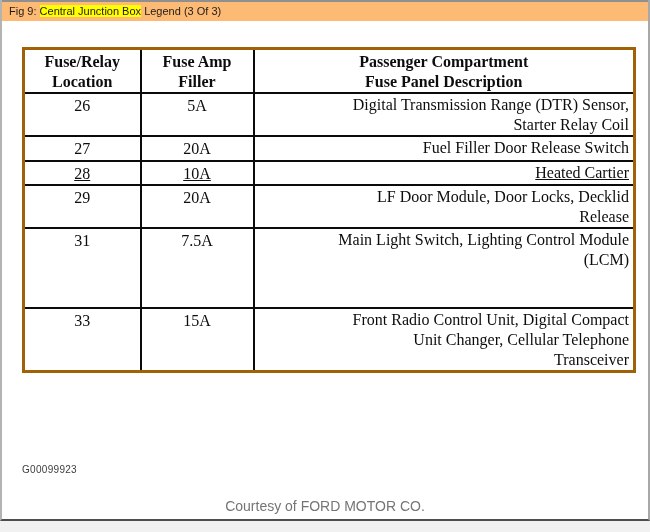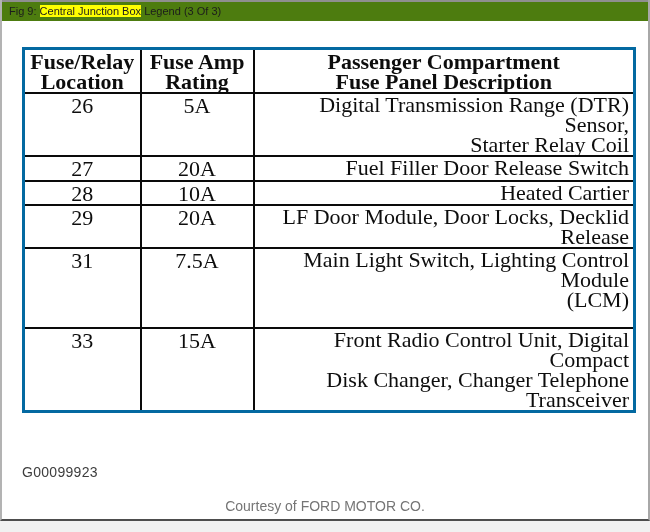--- a/index.html
+++ b/index.html
@@ -15,68 +15,68 @@
     width: 650px; height: 521px;
     background: #ffffff;
     border-left: 2px solid #b3b3b3;
     border-right: 2px solid #a8a8a8;
     border-bottom: 2px solid #4d4d4d;
   }
   .titlebar {
     position: absolute;
     left: 0; top: 0;
     width: 100%; height: 21px;
-    background: #4d7c0f;
+    background: #fdba74;
     border-top: 2px solid #8f8f8f;
     font-size: 11px;
     line-height: 19px;
     color: #1c1c1c;
     padding-left: 7px;
     white-space: pre;
   }
   .titlebar .hl { background: #ffff00; }
   table.fuse {
     position: absolute;
     left: 20px; top: 47px;
     width: 614px;
     border-collapse: collapse;
     table-layout: fixed;
     background: #ffffff;
-    border: 3px solid #0369a1;
+    border: 3px solid #a16207;
     font-family: "Liberation Serif", serif;
-    font-size: 22px;
+    font-size: 16px;
     line-height: 20px;
     color: #0d0d0d;
   }
   table.fuse th, table.fuse td {
     border: 2px solid #0a0a0a;
     vertical-align: top;
     white-space: pre-line;
     overflow: hidden;
   }
   table.fuse th {
     font-weight: bold;
     text-align: center;
     padding-top: 2px;
     height: 41px;
   }
   td.loc, td.amp { text-align: center; padding-top: 2px; }
   td.desc { text-align: right; padding: 1px 4px 0 6px; }
   tbody tr:nth-child(1) { height: 36px; margin-top: 36px; }
   tbody tr:nth-child(2) { height: 25px; }
-  tbody tr:nth-child(3) { height: 23px; }
+  tbody tr:nth-child(3) { height: 23px; text-decoration: underline; }
   tbody tr:nth-child(4) { height: 41px; }
   tbody tr:nth-child(5) { height: 80px; }
   tbody tr:nth-child(6) { height: 40px; }
   tbody tr:nth-child(7) { height: 60px; }
   tbody tr:nth-child(8) { height: 56px; }
   .figid {
     position: absolute;
     left: 20px; top: 464px;
-    font-size: 14px;
+    font-size: 10px;
     color: #3d3d3d;
     letter-spacing: 0.3px;
   }
   .courtesy {
     position: absolute;
     left: 0; top: 498px;
     width: 100%;
     text-align: center;
     font-size: 14px;
     color: #757575;
@@ -93,21 +93,21 @@
     <colgroup>
       <col style="width:117px">
       <col style="width:113px">
       <col>
     </colgroup>
     <thead>
       <tr>
         <th>Fuse/Relay
 Location</th>
         <th>Fuse Amp
-Rating</th>
+Filler</th>
         <th>Passenger Compartment
 Fuse Panel Description</th>
       </tr>
     </thead>
     <tbody>
         <tr>
           <td class="loc">26</td>
           <td class="amp">5A</td>
           <td class="desc">Digital Transmission Range (DTR) Sensor,
 Starter Relay Coil</td>
@@ -131,21 +131,21 @@
         <tr>
           <td class="loc">31</td>
           <td class="amp">7.5A</td>
           <td class="desc">Main Light Switch, Lighting Control Module
 (LCM)</td>
         </tr>
         <tr>
           <td class="loc">33</td>
           <td class="amp">15A</td>
           <td class="desc">Front Radio Control Unit, Digital Compact
-Disk Changer, Changer Telephone
+Unit Changer, Cellular Telephone
 Transceiver</td>
         </tr>
       </tbody>
   </table>
 
   <div class="figid">G00099923</div>
 
   <div class="courtesy">Courtesy of FORD MOTOR CO.</div>
 
 </div>

